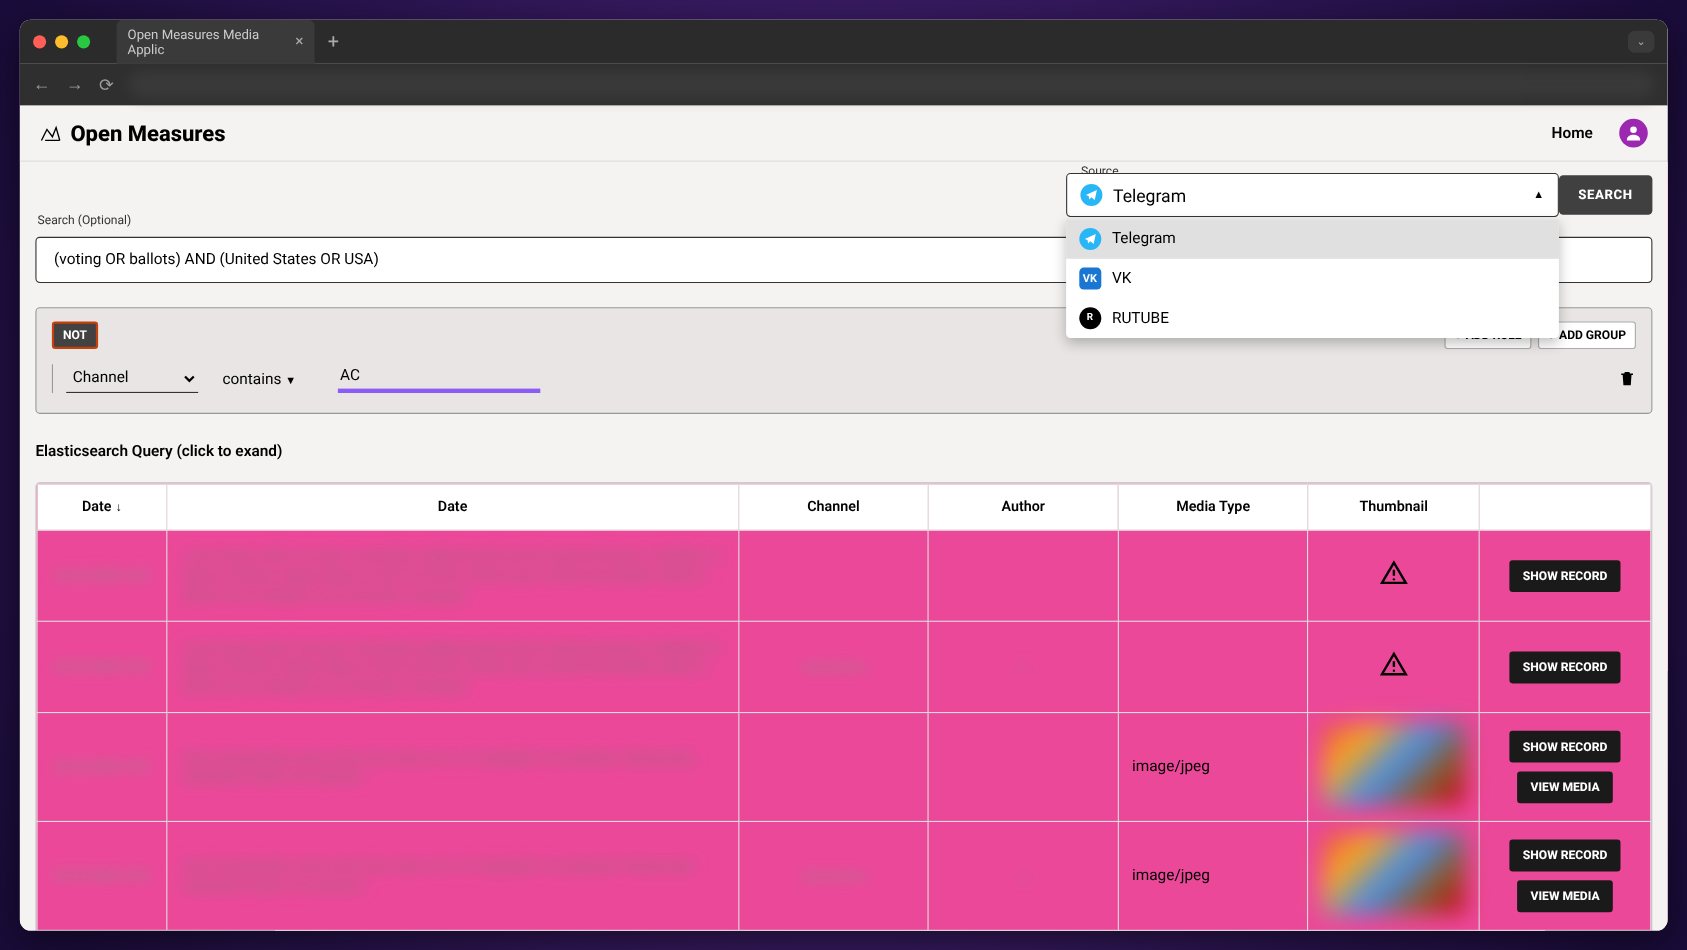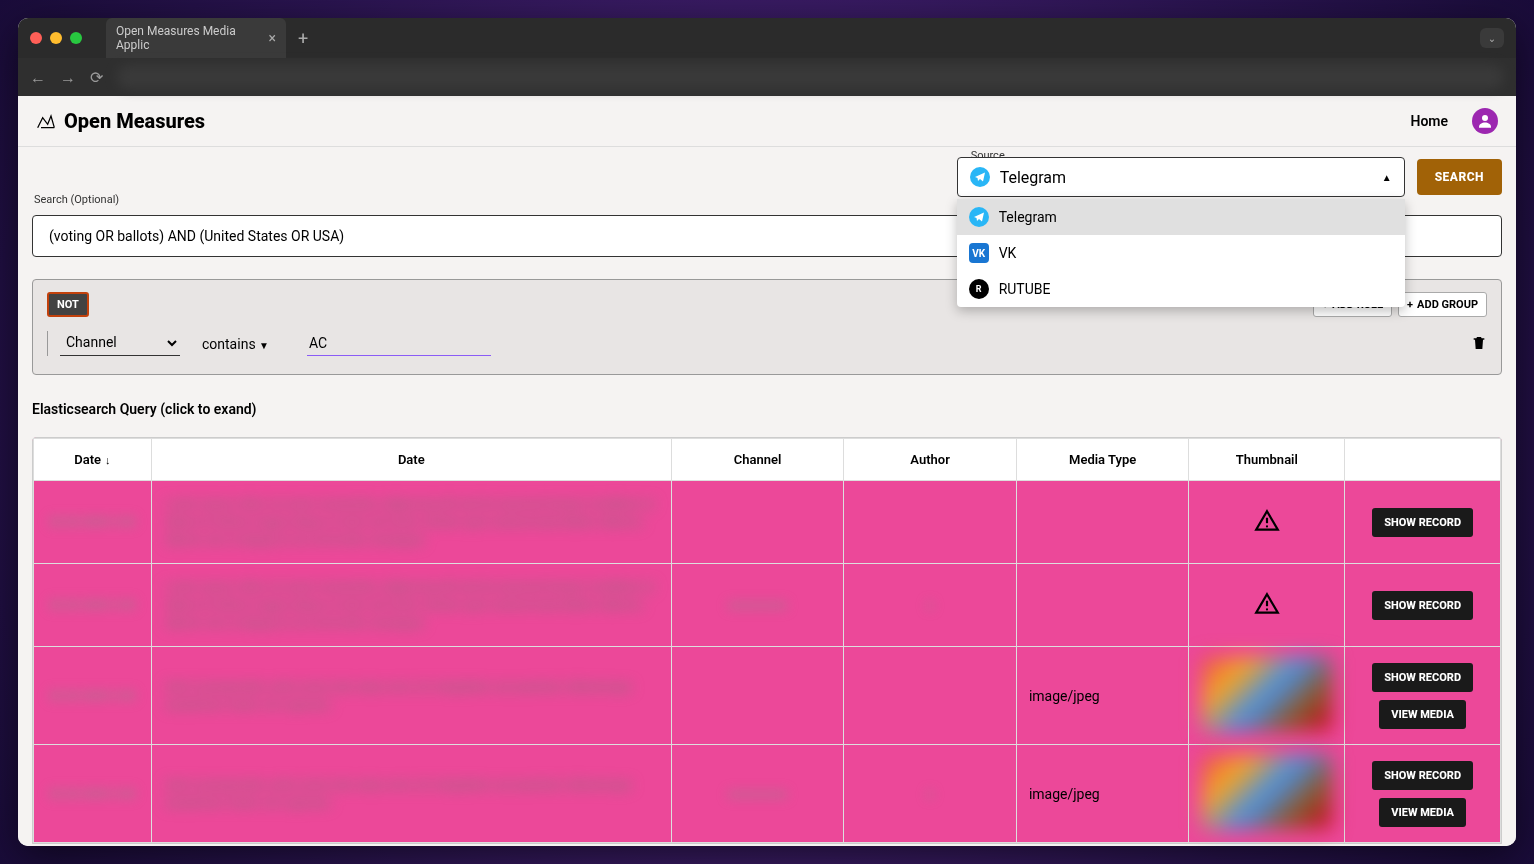--- a/index.html
+++ b/index.html
@@ -19,46 +19,46 @@
 .nav-bar .nav-icon { color: #9a9a9a; font-size: 16px; }
 .addr { flex: 1; height: 24px; background: #414141; border-radius: 12px; filter: blur(6px); opacity:0.6;}
 .app-header { display: flex; align-items: center; padding: 12px 18px; border-bottom: 1px solid #ddd; background: #f5f3f2; }
 .logo { width: 20px; height: 20px; margin-right: 8px; display:inline-block;}
 .app-title { font-size: 20px; font-weight: 800; color: #000; }
 .hdr-right { margin-left: auto; display: flex; align-items: center; gap: 24px; }
 .home-link { font-size: 14px; font-weight: 600; color: #000; }
 .avatar { width: 26px; height: 26px; border-radius: 50%; background: #9c27b0; display:flex; align-items:center; justify-content:center;}
 .avatar svg { fill: #fff; width: 18px; height: 18px;}
 .content { flex: 1; background: #f5f3f2; overflow: auto; position: relative; }
-.top-row { display: flex; align-items: center; padding: 10px 14px 4px; gap: 12px; position: relative; }
+.top-row { display: flex; align-items: center; padding: 10px 14px 4px; position: relative; }
 .top-row-spacer { flex: 1; }
 .source-wrap { position: relative; width: 448px; }
 .source-box { border: 1px solid #333; border-radius: 4px; background: #fff; height: 40px; display: flex; align-items: center; padding: 0 12px; position: relative; }
 .source-legend { position: absolute; top: -8px; left: 10px; background: #f5f3f2; padding: 0 4px; font-size: 11px; color: #333; }
 .src-icon { width: 20px; height: 20px; border-radius: 50%; margin-right: 10px; display:flex; align-items:center; justify-content:center; font-size:11px; color:#fff;}
 .src-icon.telegram { background: #29b6f6; }
 .src-icon.vk { background: #1976d2; border-radius:4px; font-weight:bold; font-size:10px;}
 .src-icon.rutube { background: #000; font-weight:bold; font-size:9px;}
 .source-dropdown { position: absolute; top: 42px; left: 0; right: 0; background: #fff; border-radius: 0 0 4px 4px; box-shadow: 0 4px 12px rgba(0,0,0,0.25); z-index: 100; }
 .dropdown-item { display: flex; align-items: center; padding: 8px 12px; font-size: 14px; cursor: pointer; }
 .dropdown-item.selected { background: #e0e0e0; }
 .arrow-down { margin-left: auto; font-size: 10px; }
-.btn { background: #a16207; color: #fff; font-size: 12px; font-weight: 800; letter-spacing: 0.5px; padding: 11px 18px; border: none; border-radius: 4px; cursor: pointer; }
+.btn { background: #404040; color: #fff; font-size: 12px; font-weight: 800; letter-spacing: 0.5px; padding: 11px 18px; border: none; border-radius: 4px; cursor: pointer; }
 .search-row { padding: 14px 14px 8px; position: relative; }
 .search-box { border: 1px solid #333; border-radius: 4px; background: #fff; height: 42px; display: flex; align-items: center; padding: 0 16px; position: relative; font-size: 14px; }
 .search-legend { position: absolute; top: -8px; left: 12px; background: #f5f3f2; padding: 0 4px; font-size: 11px; color: #333; }
 .query-builder { margin: 14px 14px 8px; border: 1px solid #999; border-radius: 4px; background: #e8e5e4; padding: 12px 14px 18px; }
 .qb-top { display: flex; align-items: center; gap: 8px; }
 .not-badge { background: #424242; color: #fff; font-size: 11px; font-weight: 700; padding: 4px 8px; border-radius: 3px; border:2px solid #c2410c;}
 .qb-actions { margin-left: auto; display: flex; gap: 6px; }
 .qb-btn { background: #fff; border: 1px solid #aaa; border-radius: 3px; font-size: 11px; font-weight: 700; padding: 5px 8px; display: flex; align-items: center; gap: 4px; cursor: pointer; }
 .rule-row { display: flex; align-items: flex-end; gap: 20px; margin-top: 14px; padding-left: 12px; border-left: 1px solid #999; }
 .rule-field { border: none; border-bottom: 1px solid #333; background: transparent; font-size: 14px; padding: 2px 26px 4px 2px; outline: none; min-width: 120px; }
 .rule-op { font-size: 14px; padding: 2px 18px 4px 2px; }
-.rule-val { border: none; border-bottom: 1px solid #8b5cf6; background: transparent; font-size: 14px; padding: 2px 4px 4px 2px; outline: none; min-width: 130px; }
+.rule-val { border: none; border-bottom: 4px solid #8b5cf6; background: transparent; font-size: 14px; padding: 2px 4px 4px 2px; outline: none; min-width: 130px; }
 .trash { margin-left: auto; cursor: pointer; }
 .es-query { margin: 16px 0 10px; padding: 10px 14px; font-size: 14px; font-weight: 600; cursor: pointer; }
 .table-wrap { margin: 0 14px 0; background: #ec4899; border: 1px solid #ccc; border-radius: 4px 4px 0 0; }
 table { width: 100%; border-collapse: collapse; table-layout: fixed; }
 th, td { border: 1px solid #ddd; padding: 10px 10px; font-size: 13px; text-align: center; vertical-align: middle; }
 th { font-weight: 600; background: #fff; height: 42px; }
 .col-date { width: 112px; }
 .col-text { width: 494px; text-align:center;}
 .col-channel { width: 164px; }
 .col-author { width: 164px; }

